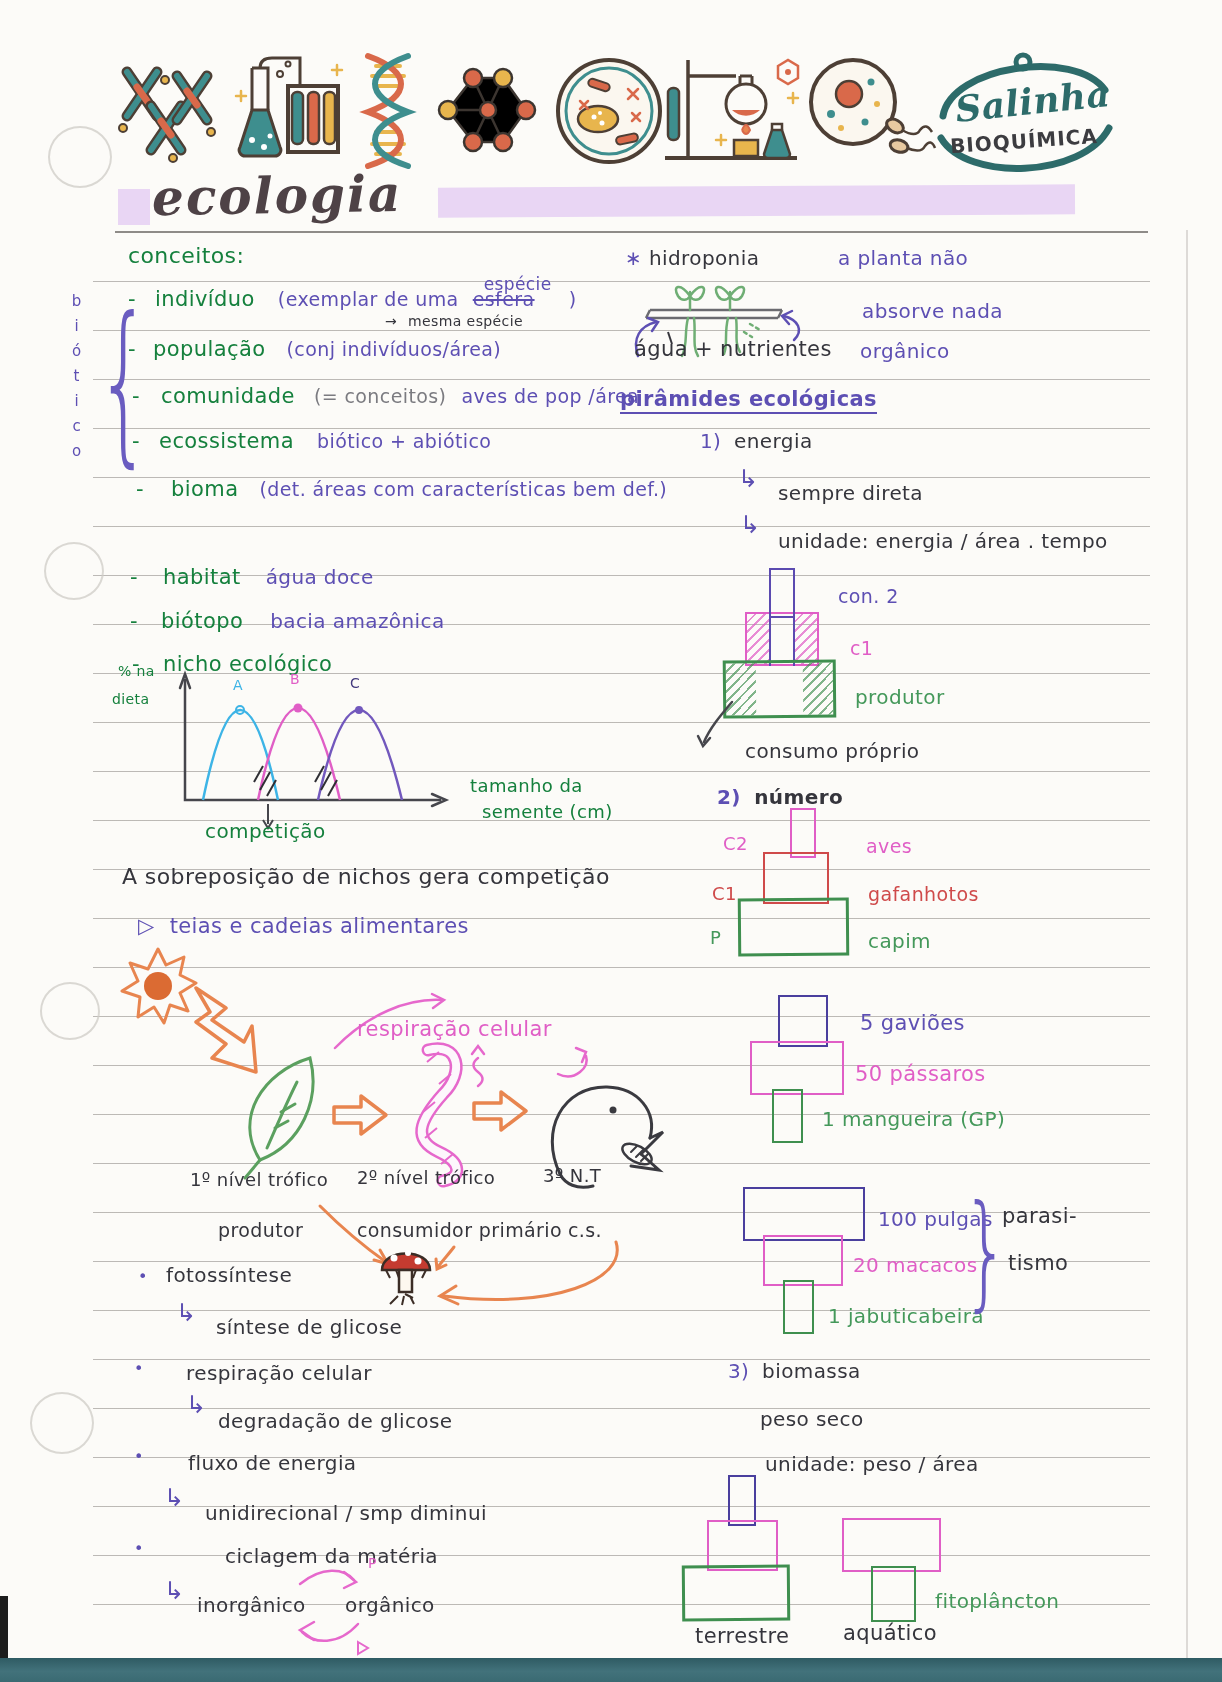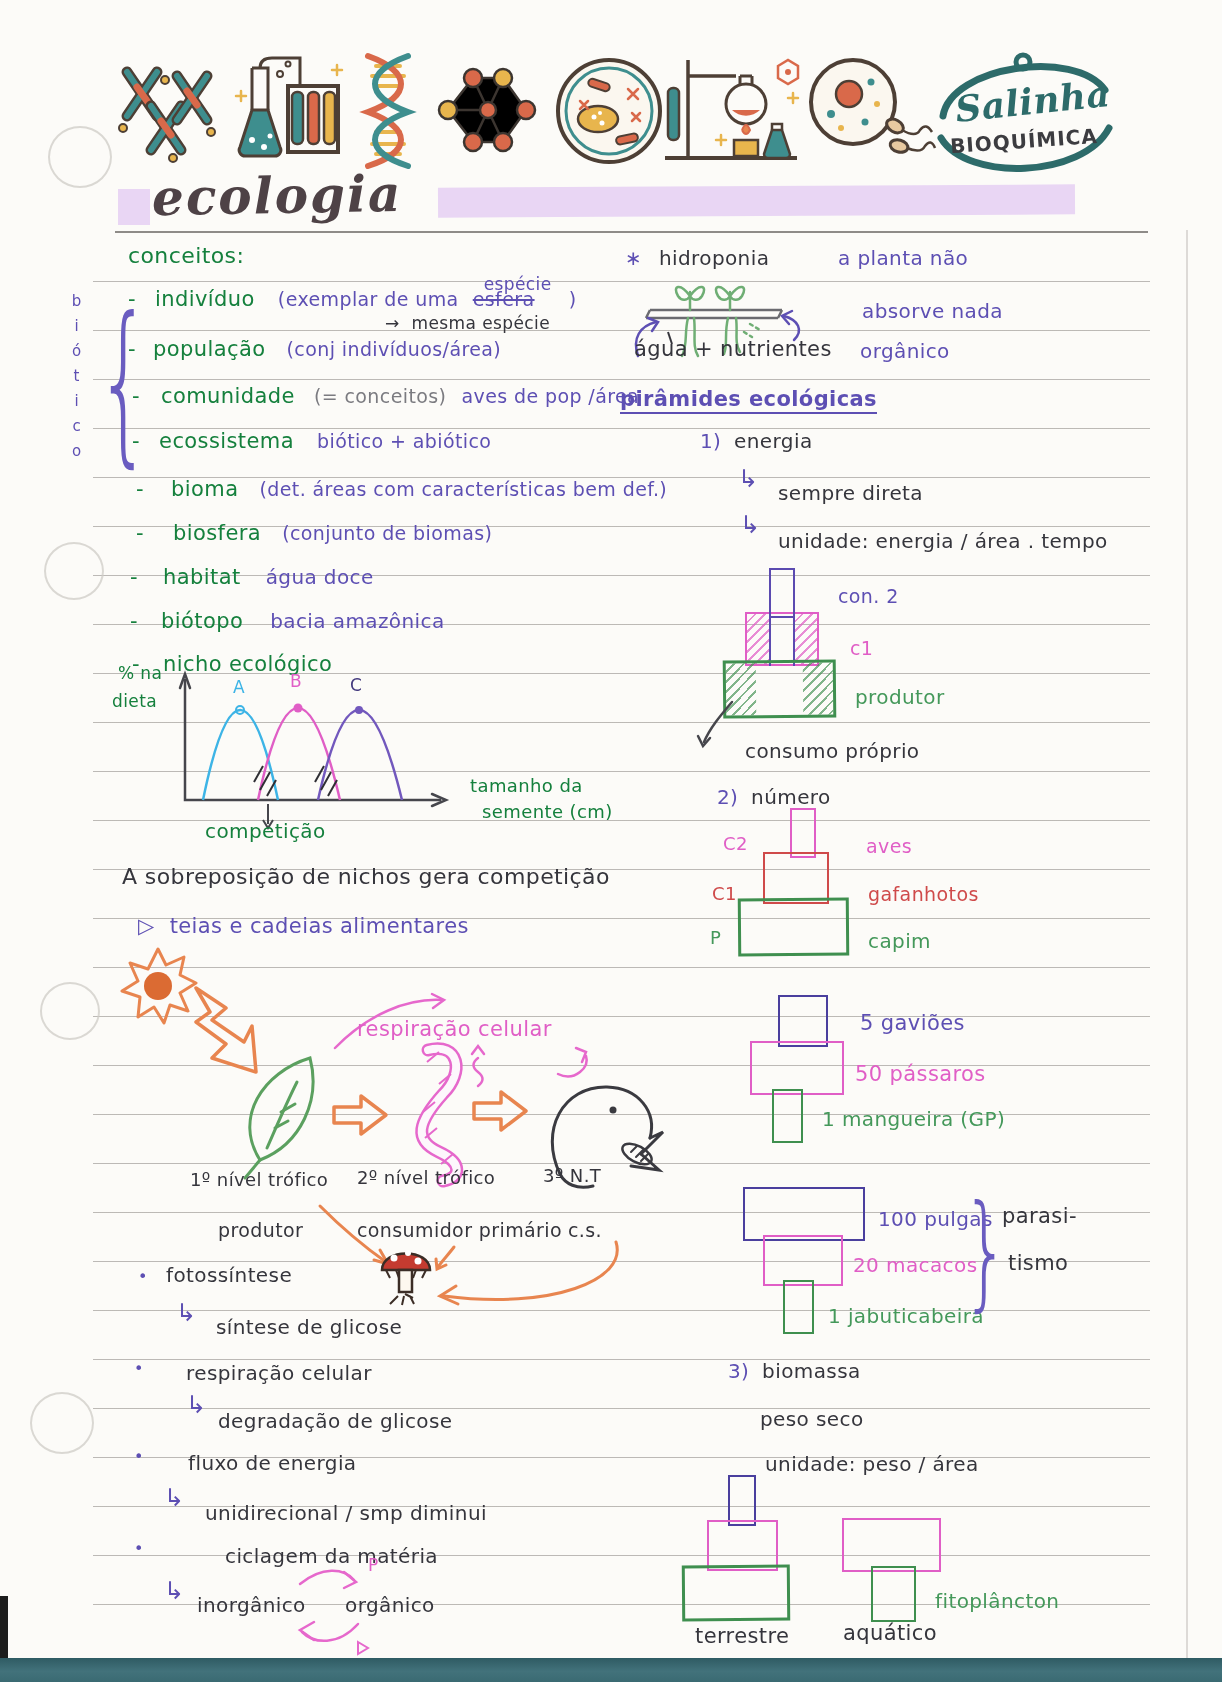--- a/index.html
+++ b/index.html
@@ -7,21 +7,21 @@
           font-family:"DejaVu Sans",sans-serif;}
   .t{position:absolute;white-space:nowrap;line-height:1.1;letter-spacing:.4px;}
   .pencil{color:#15803d;}
   .pencil-light{color:#7b7b80;}
   .ink{color:#35353c;}
   .purple{color:#5d4fb3;}
   .pink{color:#e05ec6;}
   .green{color:#44985a;}
   .red{color:#cf4a4a;}
   .cyan{color:#3db4e6;}
-  .s16{font-size:16px}.s17{font-size:17px}.s18{font-size:18px}.s19{font-size:19px}
+  .s16{font-size:16px}.s17{font-size:14px}.s18{font-size:18px}.s19{font-size:19px}
   .s20{font-size:20px}.s21{font-size:21px}.s22{font-size:22px}.s24{font-size:24px}
   .ruled{position:absolute;left:93px;top:281px;width:1057px;height:1328px;pointer-events:none;
          background-image:repeating-linear-gradient(to bottom,rgba(125,120,116,.5) 0 1px,transparent 1px 49px);}
   .hl{position:absolute;background:#e9d6f4;}
   .title{font-family:"DejaVu Serif",serif;font-style:italic;font-weight:bold;font-size:50px;color:#4e4246;
          letter-spacing:2px;transform:rotate(-1deg);}
   .vert{writing-mode:vertical-rl;text-orientation:upright;letter-spacing:7px;}
   .brace{position:absolute;color:#6a5cc0;font-weight:300;transform-origin:top left;}
   .struck{text-decoration:line-through;text-decoration-thickness:2px;}
   .corrwrap{position:relative;}
@@ -249,25 +249,20 @@
     <span class="pencil" style="margin:0 16px 0 12px;">ecossistema</span>
     <span class="purple s19">biótico + abiótico</span>
   </div>
 
   <div class="t s21" style="left:136px;top:478px;">
     <span class="pencil">-</span>
     <span class="pencil" style="margin:0 14px 0 20px;">bioma</span>
     <span class="purple s19">(det. áreas com características bem def.)</span>
   </div>
 
-  <div class="t s21" style="left:136px;top:522px;">
-    <span class="pencil">-</span>
-    <span class="pencil" style="margin:0 14px 0 22px;">biosfera</span>
-    <span class="purple s19">(conjunto de biomas)</span>
-  </div>
 
   <div class="t s21" style="left:130px;top:566px;">
     <span class="pencil">-</span>
     <span class="pencil" style="margin:0 18px 0 18px;">habitat</span>
     <span class="purple s20">água doce</span>
   </div>
 
   <div class="t s21" style="left:130px;top:610px;">
     <span class="pencil">-</span>
     <span class="pencil" style="margin:0 20px 0 16px;">biótopo</span>
@@ -439,21 +434,21 @@
         <path d="M52 10 L64 20 L52 26"></path>
       <path d="M66 62 C46 84 22 82 10 70"></path>
         <path d="M22 78 L8 68 L22 60"></path>
       <path d="M66 80 l10 6 -10 6 z" stroke-width="2"></path>
     </g>
   </svg>
   <div class="t pink s17" style="left:368px;top:1556px;">P</div>
 
   <div class="t ink s20" style="left:625px;top:247px;">
     <span class="purple">∗</span>
-    <span style="margin-left:10px;">hidroponia</span>
+    <span style="">hidroponia</span>
   </div>
   <div class="t purple s20" style="left:838px;top:247px;">a planta não</div>
   <div class="t purple s20" style="left:862px;top:300px;">absorve nada</div>
   <div class="t purple s20" style="left:860px;top:340px;">orgânico</div>
   <svg style="left:632px;top:278px" width="180" height="92" viewBox="0 0 180 92">
     <g stroke="#6b6b70" stroke-width="2.5" fill="none">
       <path d="M18 32 H150 M14 40 H146 M18 32 L14 40 M150 32 L146 40"></path>
     </g>
     <g stroke="#6fae74" stroke-width="2.5" fill="none" stroke-linecap="round">
       <path d="M58 32 V14 M58 18 C48 4 40 8 46 18 C50 24 56 22 58 18 M58 18 C68 4 76 8 70 18 C66 24 60 22 58 18"></path>
@@ -498,21 +493,21 @@
   <div class="t pink s19" style="left:850px;top:638px;">c1</div>
   <div class="t green s20" style="left:855px;top:686px;">produtor</div>
   <svg style="left:690px;top:698px" width="50" height="52" viewBox="0 0 50 52">
     <g fill="none" stroke="#46464c" stroke-width="2.5" stroke-linecap="round">
       <path d="M42 4 C30 18 20 30 14 44"></path>
         <path d="M8 38 L13 48 L20 40"></path>
     </g>
   </svg>
   <div class="t ink s20" style="left:745px;top:740px;">consumo próprio</div>
 
-  <div class="t s20" style="left:717px;top:786px;">
+  <div class="t s20" style="left:717px;top:786px;font-weight:bold;">
     <span class="purple">2)</span>
     <span class="ink" style="margin-left:6px;">número</span>
   </div>
   <div class="pbox" style="left:790px;top:808px;width:22px;height:46px;border-width:2.5px;border-color:#e05ec6;"></div>
   <div class="pbox" style="left:763px;top:852px;width:62px;height:48px;border-width:2.5px;border-color:#cf4a4a;"></div>
   <div class="pbox" style="left:738px;top:898px;width:105px;height:52px;border-width:3px;border-color:#3f8f4f;transform:rotate(-.5deg);"></div>
   <div class="t pink s18" style="left:723px;top:834px;">C2</div>
   <div class="t pink s19" style="left:866px;top:836px;">aves</div>
   <div class="t red s18" style="left:712px;top:884px;">C1</div>
   <div class="t red s19" style="left:868px;top:884px;">gafanhotos</div>

